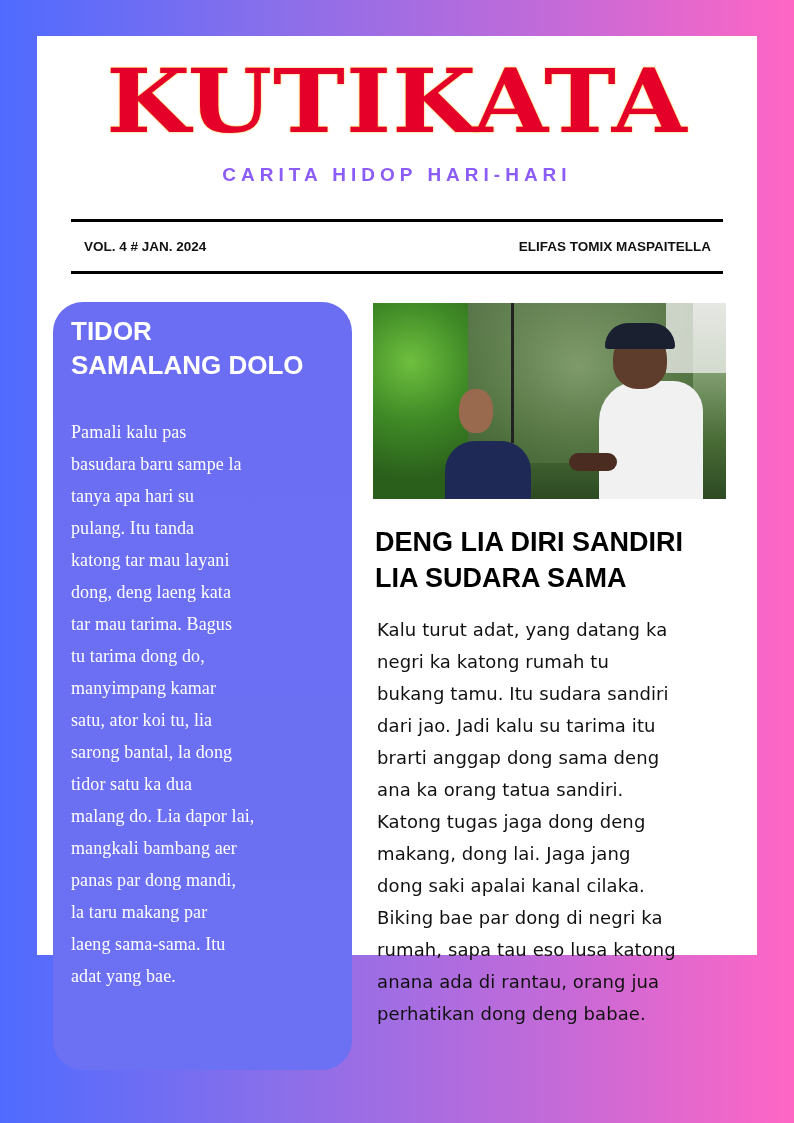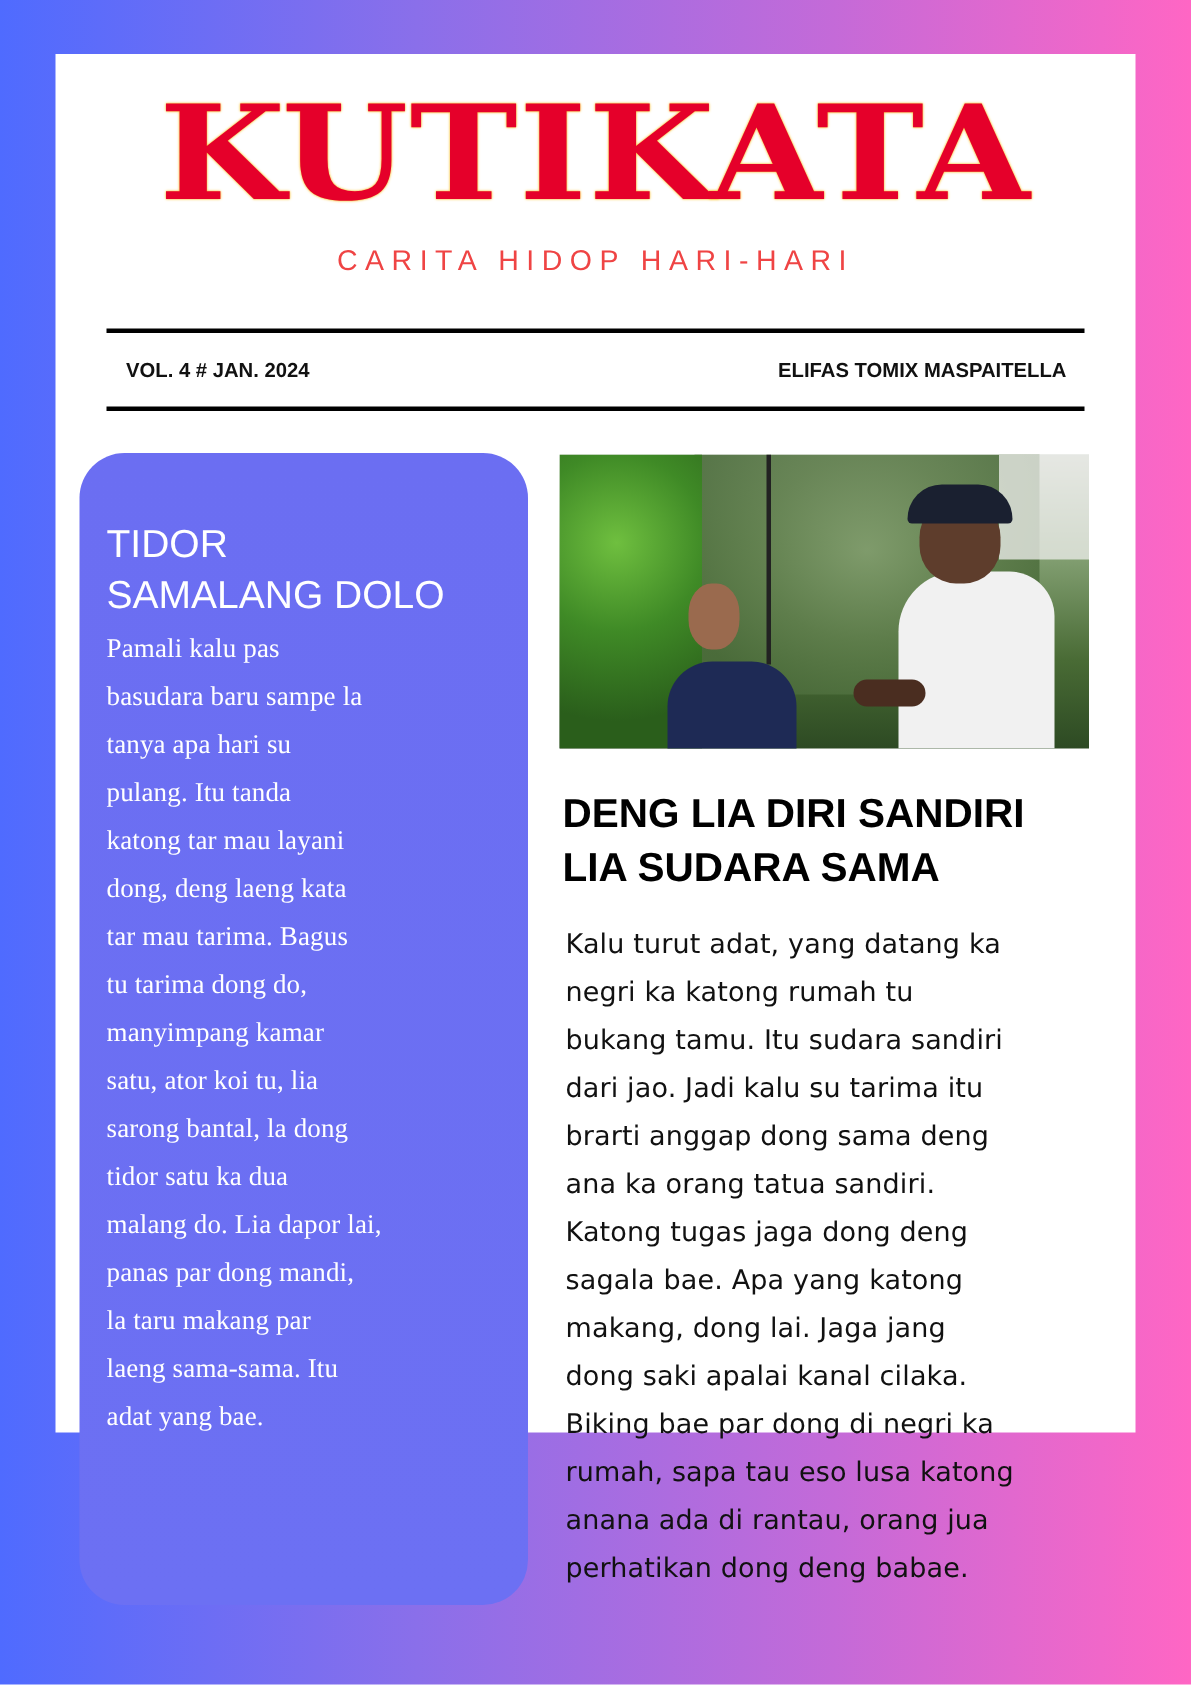--- a/index.html
+++ b/index.html
@@ -16,41 +16,41 @@
   .masthead {
     position: absolute; left: 0; top: 16px; width: 720px; text-align: center;
     font-family: "DejaVu Serif", serif; font-weight: 900;
     font-size: 92px; line-height: 100px; letter-spacing: 1px;
     color: #E5002A;
     text-shadow: 0 0 2px #F6C23A, 0 0 1px #F6C23A;
     transform: scaleX(1.05) scaleY(0.95);
   }
   .tagline {
     position: absolute; left: 0; top: 128px; width: 720px; text-align: center;
-    font-family: "Liberation Sans", sans-serif; font-weight: 400;
-    font-size: 19px; letter-spacing: 5px; color: #ef4444;
+    font-family: "Liberation Sans", sans-serif; font-weight: 700;
+    font-size: 19px; letter-spacing: 5px; color: #8b5cf6;
   }
   .rule { position: absolute; left: 34px; width: 652px; height: 3px; background: #000; }
   .rule.top { top: 183px; }
   .rule.bottom { top: 235px; }
   .meta {
     position: absolute; top: 203px; font-family: "Liberation Sans", sans-serif;
     font-weight: 700; font-size: 13.5px; color: #111;
   }
   .meta.left { left: 47px; text-align: center; }
   .meta.right { right: 46px; }
 
   .card {
     position: absolute; left: 16px; top: 266px; width: 299px; height: 768px;
     background: linear-gradient(180deg, #6B6EF2 0%, #6C70F3 100%);
     border-radius: 30px;
   }
   .card-title {
-    position: absolute; left: 18px; top: 43px; width: 275px;
-    font-family: "Liberation Sans", sans-serif; font-weight: 400;
+    position: absolute; left: 18px; top: 12px; width: 275px;
+    font-family: "Liberation Sans", sans-serif; font-weight: 700;
     font-size: 26px; line-height: 34px; color: #ffffff;
   }
   .card-body {
     position: absolute; left: 18px; top: 114px; width: 275px;
     font-family: Liberation Serif, serif; font-size: 18px; line-height: 32px;
     color: #ffffff; letter-spacing: 0.1px;
   }
   .card-body span { display: block; white-space: nowrap; }
 
   .photo {
@@ -135,20 +135,21 @@
       <span>pulang. Itu tanda</span>
       <span>katong tar mau layani</span>
       <span>dong, deng laeng kata</span>
       <span>tar mau tarima. Bagus</span>
       <span>tu tarima dong do,</span>
       <span>manyimpang kamar</span>
       <span>satu, ator koi tu, lia</span>
       <span>sarong bantal, la dong</span>
       <span>tidor satu ka dua</span>
       <span>malang do. Lia dapor lai,</span>
+      <span>mangkali bambang aer</span>
       <span>panas par dong mandi,</span>
       <span>la taru makang par</span>
       <span>laeng sama-sama. Itu</span>
       <span>adat yang bae.</span>
     </div>
   </div>
 
   <div class="photo" title="Two men talking outdoors in front of trees">
     <div class="foliage-mid"></div>
     <div class="sky"></div>
@@ -167,21 +168,20 @@
     <div>LIA SUDARA SAMA</div>
   </div>
   <div class="article-body">
     <span>Kalu turut adat, yang datang ka</span>
     <span>negri ka katong rumah tu</span>
     <span>bukang tamu. Itu sudara sandiri</span>
     <span>dari jao. Jadi kalu su tarima itu</span>
     <span>brarti anggap dong sama deng</span>
     <span>ana ka orang tatua sandiri.</span>
     <span>Katong tugas jaga dong deng</span>
-    <span>sagala bae. Apa yang katong</span>
     <span>makang, dong lai. Jaga jang</span>
     <span>dong saki apalai kanal cilaka.</span>
     <span>Biking bae par dong di negri ka</span>
     <span>rumah, sapa tau eso lusa katong</span>
     <span>anana ada di rantau, orang jua</span>
     <span>perhatikan dong deng babae.</span>
   </div>
 </div>
 
 </body></html>

